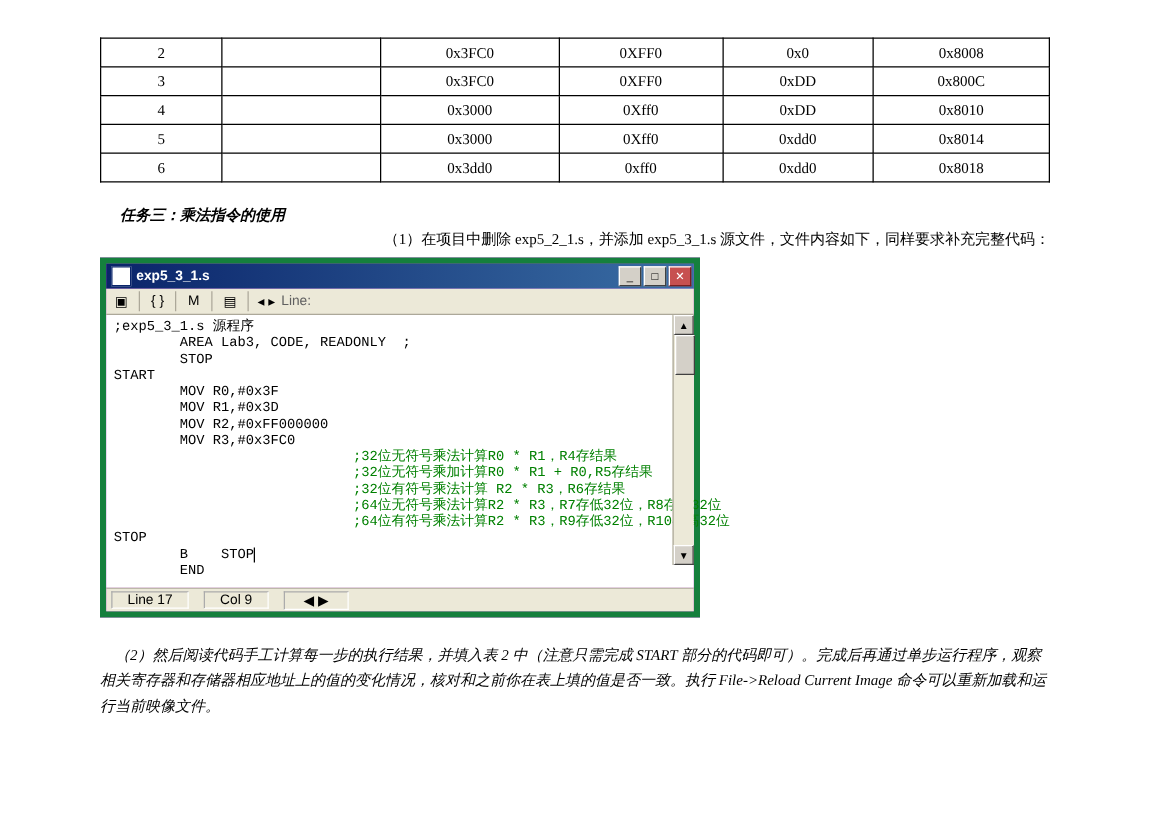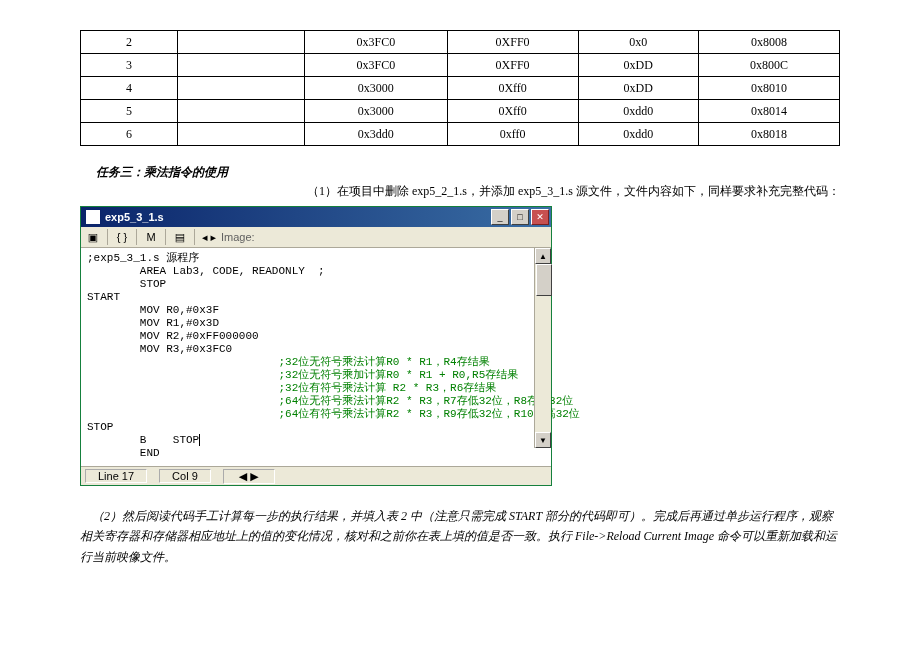--- a/index.html
+++ b/index.html
@@ -24,21 +24,21 @@
     height: 18px;
   }
   table.data td.idx { width: 80px; }
   table.data td.gap { width: 110px; }
   .task-title { font-weight: bold; margin: 10px 0 2px 16px; font-style: italic; }
   .para { margin: 2px 0 6px 0; text-indent: 1em; text-align: right; }
 
   
   .editor-window {
     width: 470px;
-    border: 1px solid #15803d;
+    border: 5px solid #15803d;
     background: #d946ef;
     margin: 4px 0 18px 0;
     font-family: "MS Sans Serif", Tahoma, sans-serif;
     font-size: 11px;
   }
   .titlebar {
     background: linear-gradient(to right, #0a246a, #3a6ea5);
     color: #fff;
     display: flex;
     align-items: center;
@@ -186,21 +186,21 @@
   <div class="toolbar">
     <span class="tb-btn">▣</span>
     <span class="tb-sep"></span>
     <span class="tb-btn">{ }</span>
     <span class="tb-sep"></span>
     <span class="tb-btn">M</span>
     <span class="tb-sep"></span>
     <span class="tb-btn">▤</span>
     <span class="tb-sep"></span>
     <span class="tb-btn">◂ ▸</span>
-    <span class="tb-path">Image:</span>&nbsp;
+    <span class="tb-path">Line:</span>&nbsp;
   </div>
   <div class="editor-body">
     <div class="code-area"><span>;exp5_3_1.s 源程序</span>
 <span>        AREA Lab3, CODE, READONLY  ;</span>
 <span>        STOP</span>
 <span>START</span>
 <span>        MOV R0,#0x3F</span>
 <span>        MOV R1,#0x3D</span>
 <span>        MOV R2,#0xFF000000</span>
 <span>        MOV R3,#0x3FC0</span>

